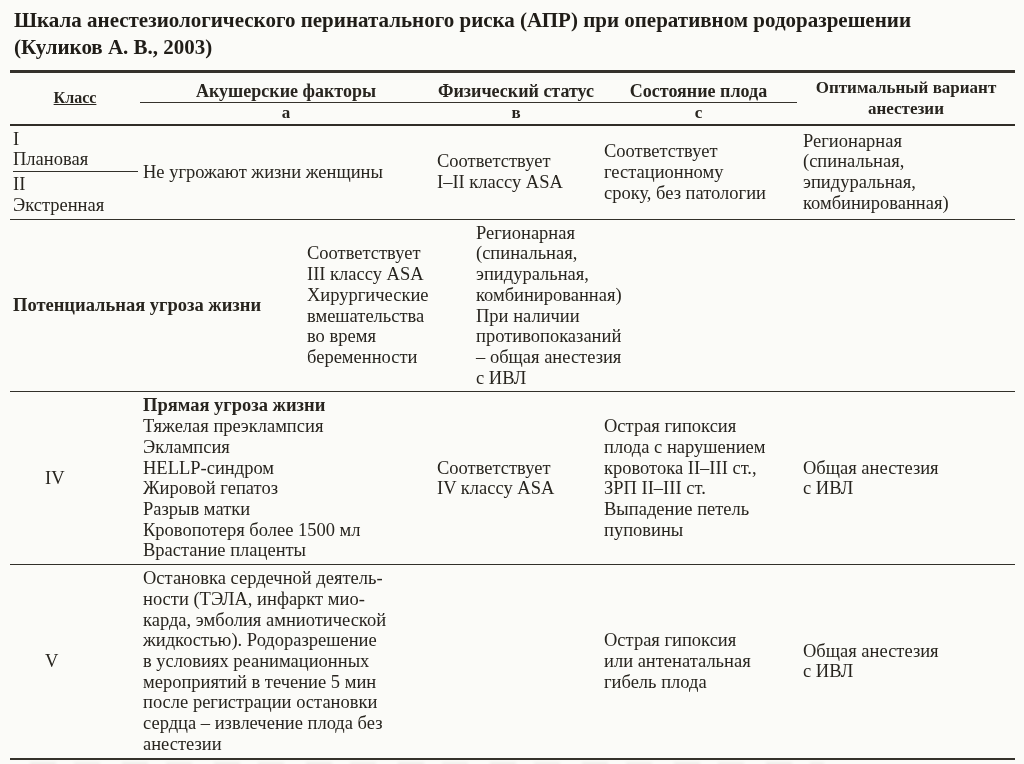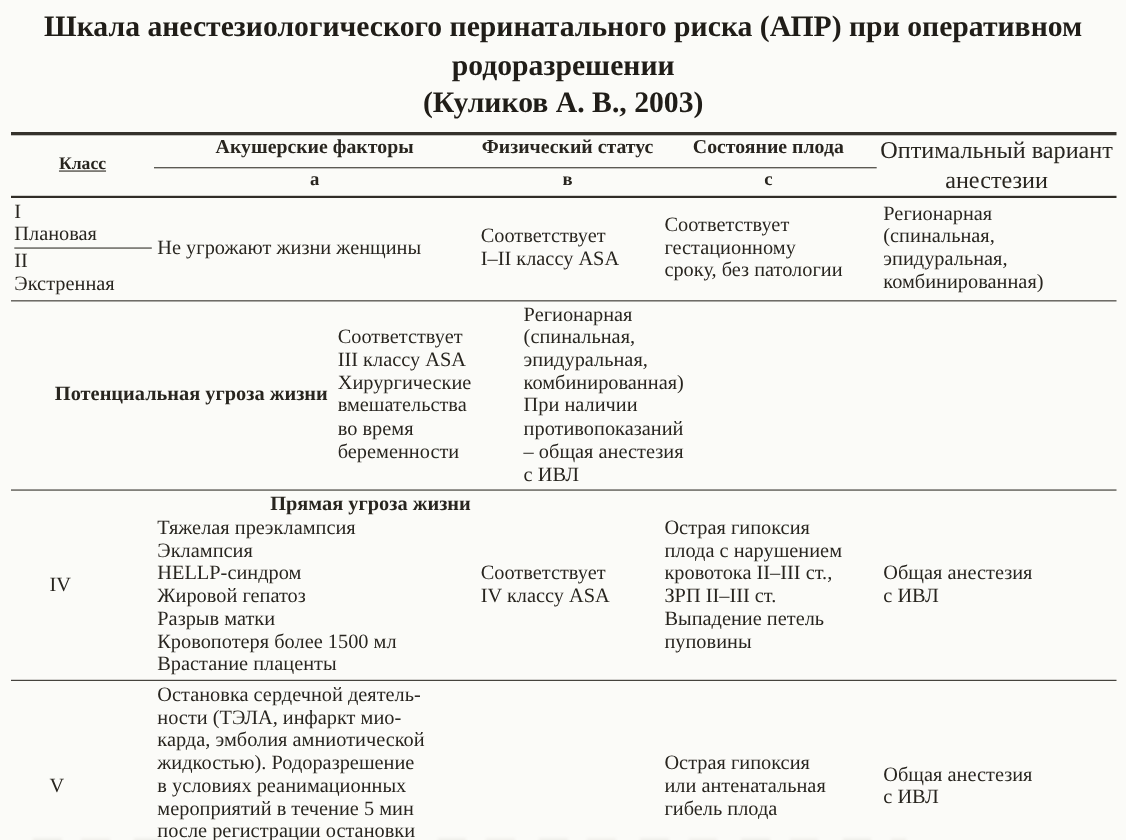--- a/index.html
+++ b/index.html
@@ -1,43 +1,43 @@
 <!DOCTYPE html>
 <html><head>
 <meta charset="utf-8">
 <style>
   html,body{margin:0;padding:0;background:#fbfbf8;width:1024px;height:764px;overflow:hidden;}
   body{font-family:"Liberation Serif","DejaVu Serif",serif;color:#28251f;-webkit-font-smoothing:antialiased;}
   .page{position:relative;width:1024px;height:764px;}
-  .title{margin:7px 14px 0 14px;text-align:center;font-weight:bold;font-size:27px;line-height:1.28;color:#201d18;}
+  .title{margin:7px 14px 0 14px;font-weight:bold;font-size:21px;line-height:1.28;color:#201d18;}
   .table{margin:9px 9px 0 10px;border-top:3px solid #35322c;border-bottom:2.5px solid #35322c;}
   
   .thead{display:flex;border-bottom:2.2px solid #302d27;}
   .h-klass{width:130px;display:flex;align-items:center;justify-content:center;font-weight:bold;font-size:16px;text-decoration:underline;}
   .h-mid{width:657px;display:flex;flex-direction:column;}
-  .h-mid-top{display:flex;align-items:flex-start;height:29px;border-bottom:1.6px solid #35322c;font-weight:bold;font-size:18px;}
+  .h-mid-top{display:flex;align-items:flex-end;height:29px;border-bottom:1.6px solid #35322c;font-weight:bold;font-size:18px;}
   .h-mid-sub{display:flex;align-items:center;height:21px;font-weight:bold;font-size:17px;}
   .hg1{width:292px;text-align:center;}
   .hg2{width:168px;text-align:center;}
   .hg3{flex:1;text-align:center;}
-  .h-opt{flex:1;display:flex;align-items:center;justify-content:center;text-align:center;font-weight:normal;font-size:22px;line-height:1.25;white-space:pre-line;}
+  .h-opt{flex:1;display:flex;align-items:center;justify-content:center;text-align:center;font-weight:bold;font-size:17px;line-height:1.25;white-space:pre-line;}
   
   .row{display:flex;border-bottom:1.6px solid #32302a;}
   .row:last-child{border-bottom:none;}
   .cell{box-sizing:border-box;display:flex;flex-direction:column;justify-content:center;font-size:18.5px;line-height:1.12;white-space:pre-line;padding:3px 4px;}
   .c-klass{width:130px;padding-left:35px;}
   .c-a{width:292px;padding-left:3px;}
   .c-b{width:168px;padding-left:5px;}
   .c-c{width:197px;padding-left:4px;}
   .c-opt{flex:1;padding-left:6px;}
   .r1{min-height:84px;}
   .r3{min-height:167px;}
   .r4{min-height:169px;}
   .r5{min-height:185px;}
-  .bold{font-weight:bold;text-align:right;}
+  .bold{font-weight:bold;}
   
   .klass-split{padding-left:3px;justify-content:center;}
   .klass-divider{border-top:1.6px solid #32302a;margin:1px 0 2px 0;width:125px;}
   
   .smudge{position:absolute;left:30px;right:200px;bottom:2px;height:7px;opacity:.10;filter:blur(1.5px);
     background:repeating-linear-gradient(90deg,#8a857c 0 26px,transparent 26px 44px,#9a958c 44px 70px,transparent 70px 92px);}
 </style>
 </head>
 <body>
 

